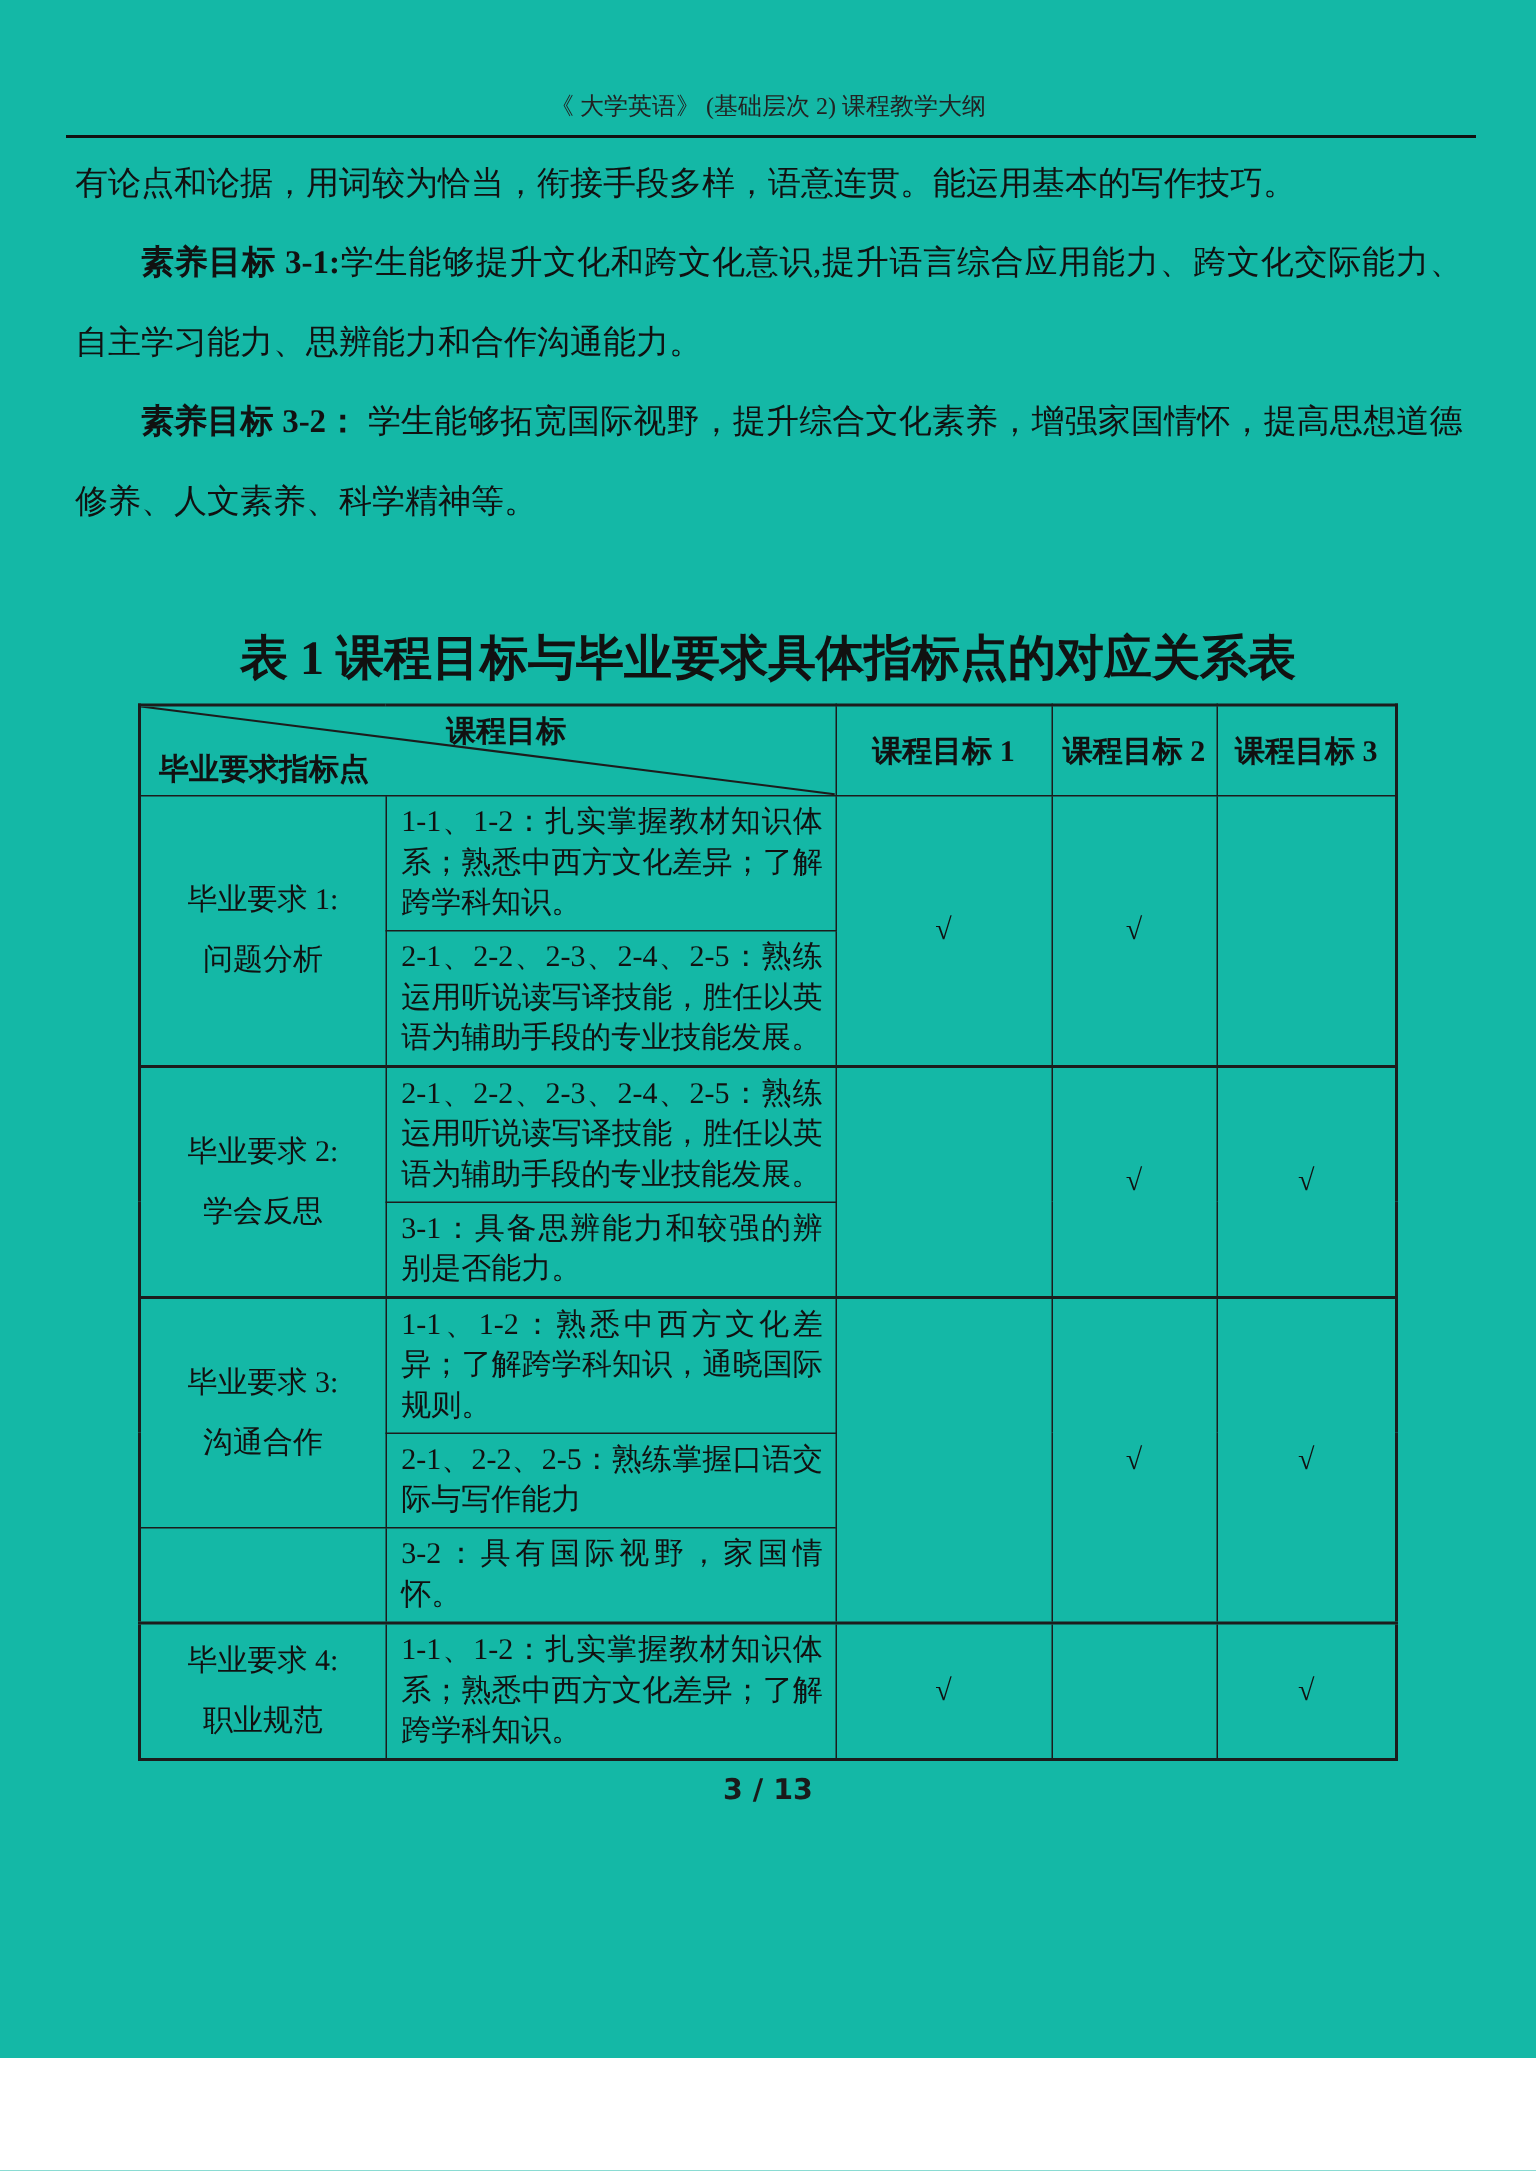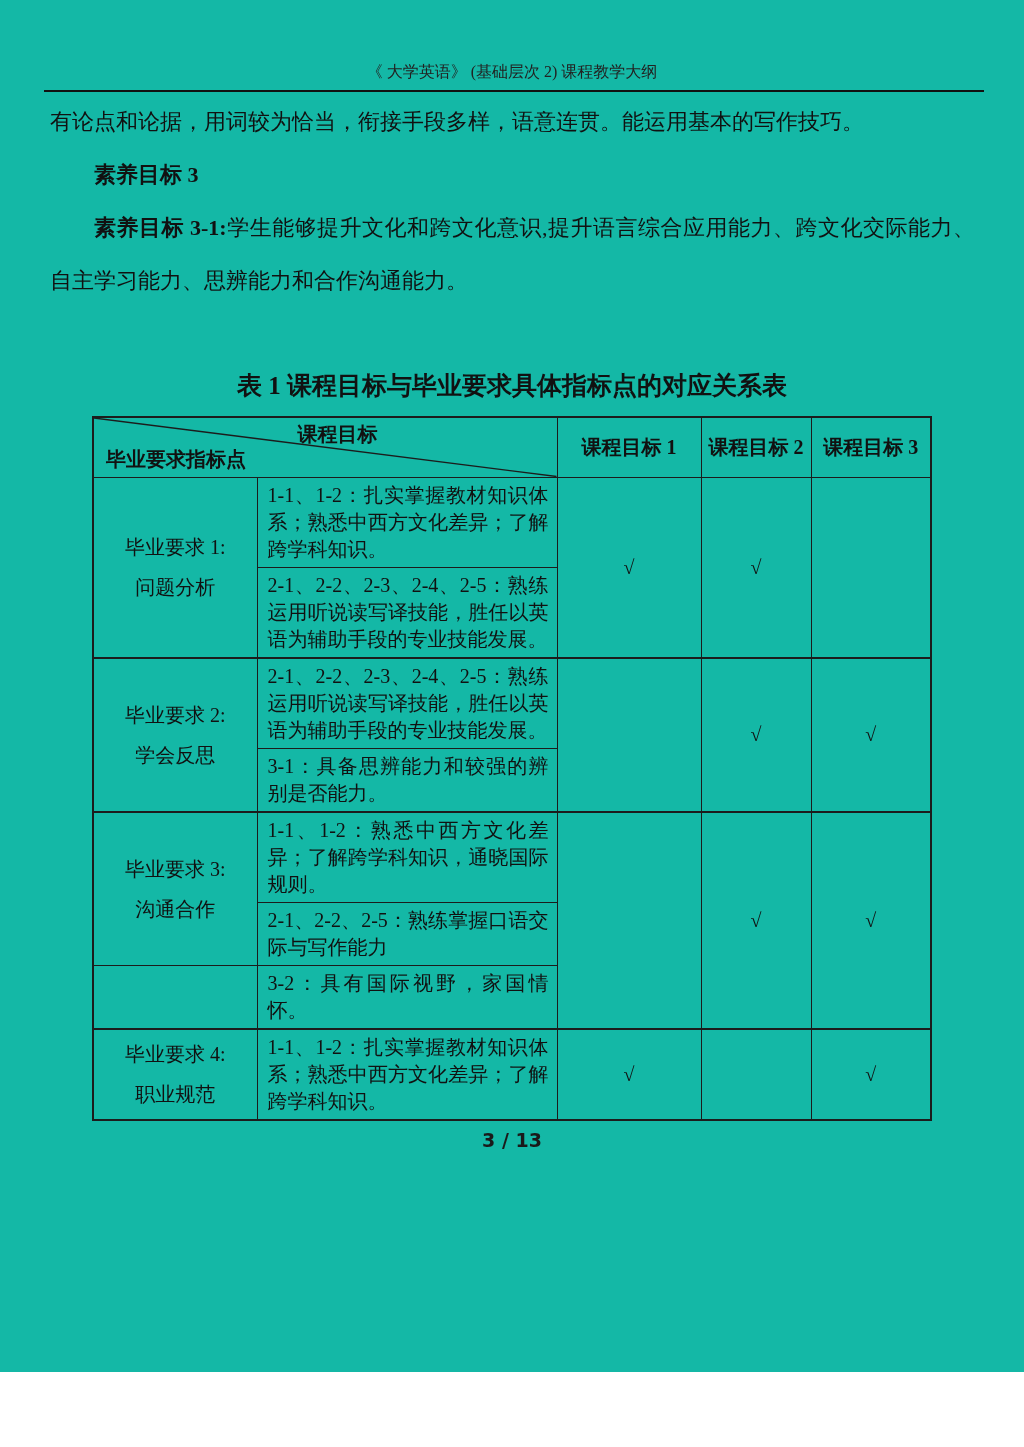--- a/index.html
+++ b/index.html
@@ -38,21 +38,21 @@
   }
   .doc-body p { margin: 0; }
   .doc-body p.indent { text-indent: 2em; }
   .lead { font-weight: bold; }
 
   
   .table-title {
     margin-top: 60px;
     text-align: center;
     font-weight: bold;
-    font-size: 25px;
+    font-size: 32px;
     line-height: 37px;
     color: #111;
   }
 
   
   table.mapping {
     margin: 12px 0 0 92px;
     width: 838px;
     table-layout: fixed;
     border-collapse: collapse;
@@ -123,22 +123,22 @@
 
 <div class="page">
 
   <div class="running-head">
     <span>《 大学英语》 (基础层次 2) 课程教学大纲</span>
   </div>
   <hr class="head-rule">
 
   <div class="doc-body">
     <p><span class="lead"></span><span>有论点和论据，用词较为恰当，衔接手段多样，语意连贯。能运用基本的写作技巧。</span></p>
-    <p class="indent"><span class="lead">素养目标 3</span><span></span></p>
     <p class="indent"><span class="lead">素养目标 3-1:</span><span>学生能够提升文化和跨文化意识,提升语言综合应用能力、跨文化交际能力、自主学习能力、思辨能力和合作沟通能力。</span></p>
+    <p class="indent"><span class="lead">素养目标 3-2：</span> <span>学生能够拓宽国际视野，提升综合文化素养，增强家国情怀，提高思想道德修养、人文素养、科学精神等。</span></p>
   </div>
 
   <div class="table-title">表 1 课程目标与毕业要求具体指标点的对应关系表</div>
 
   <table class="mapping">
     <colgroup>
       <col style="width:164px">
         <col style="width:300px">
         <col style="width:144px">
         <col style="width:110px">

